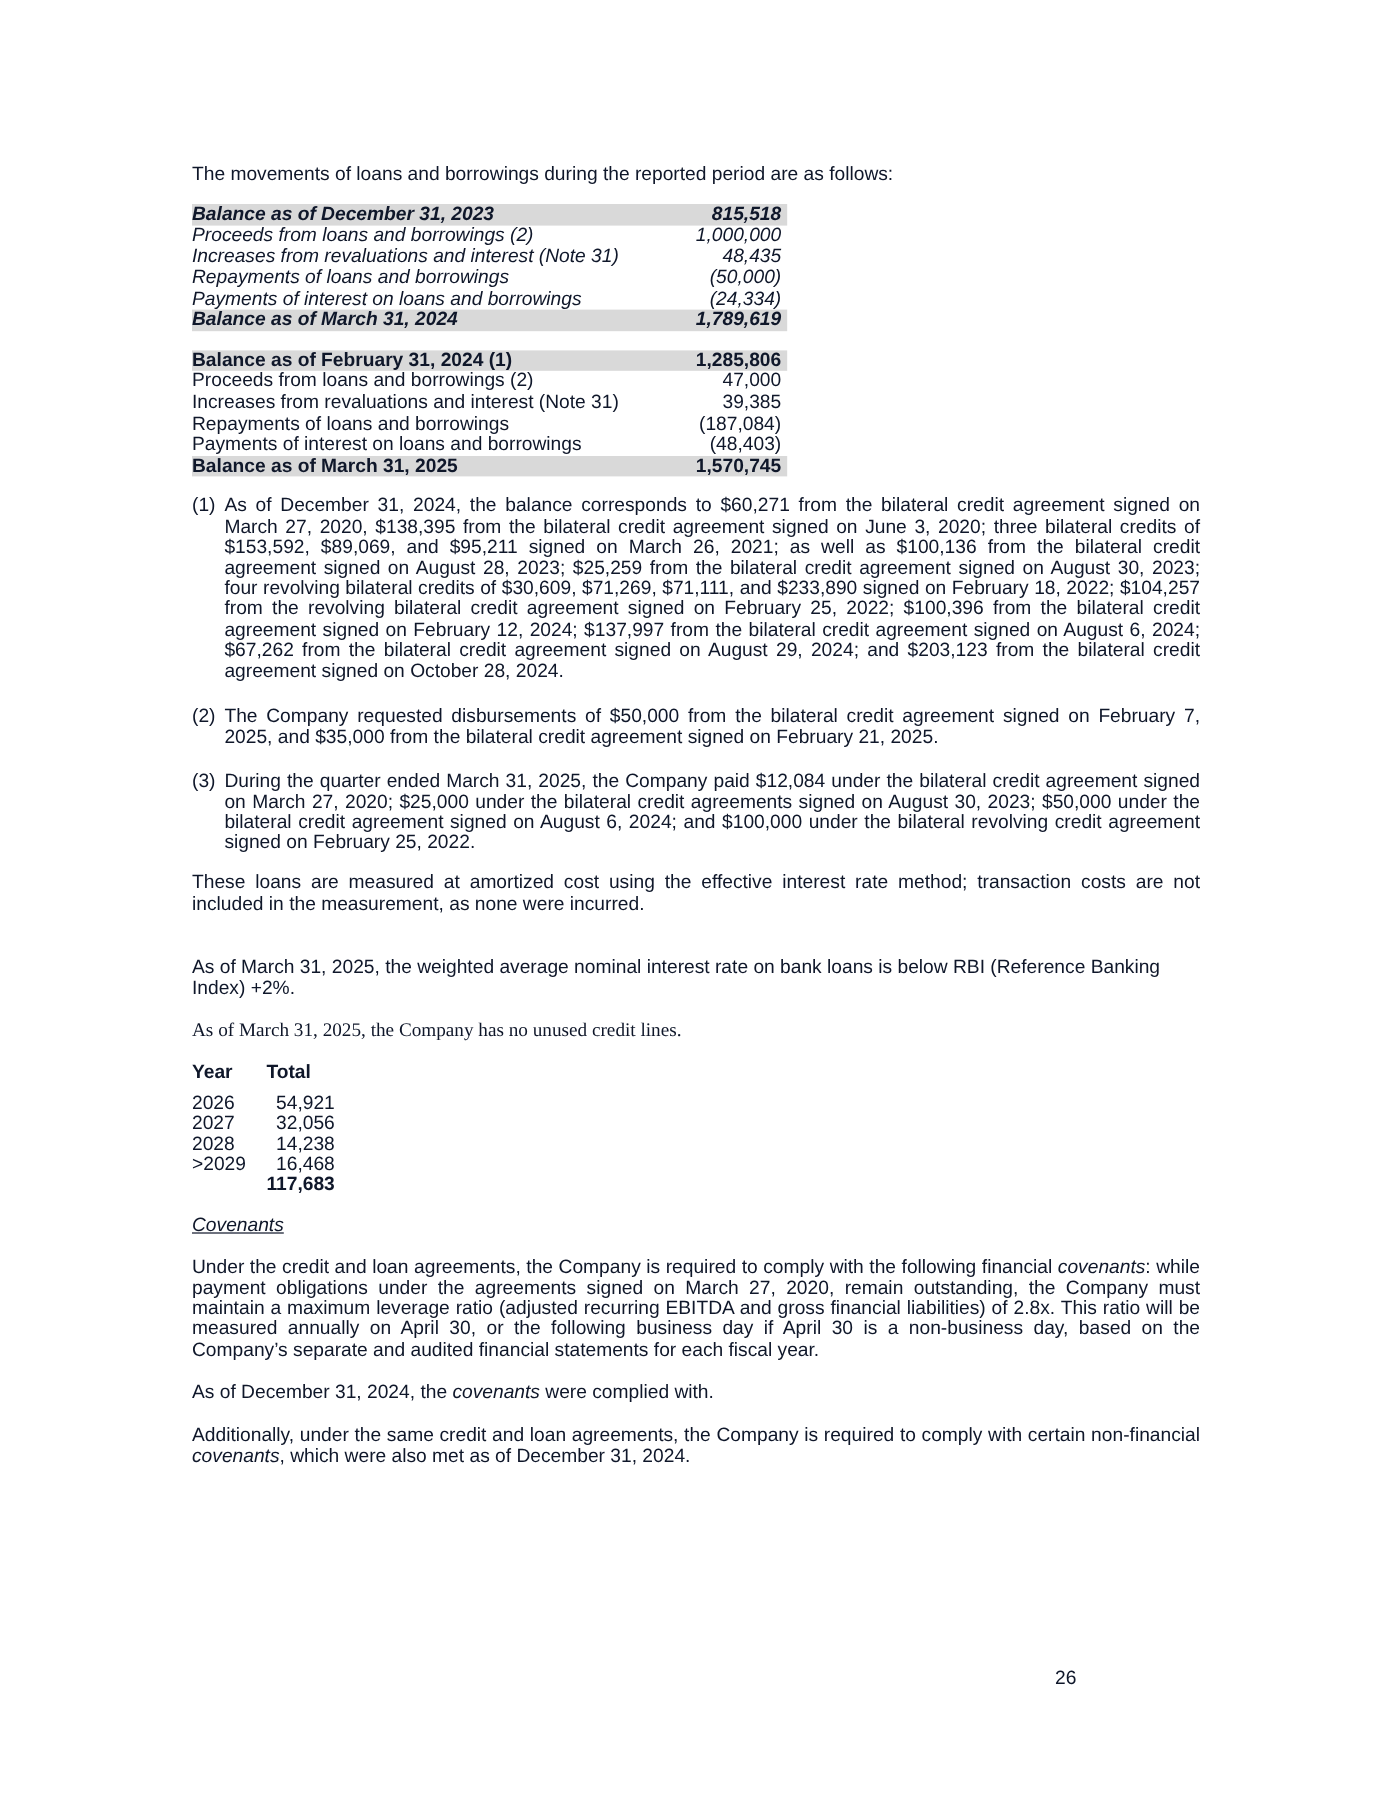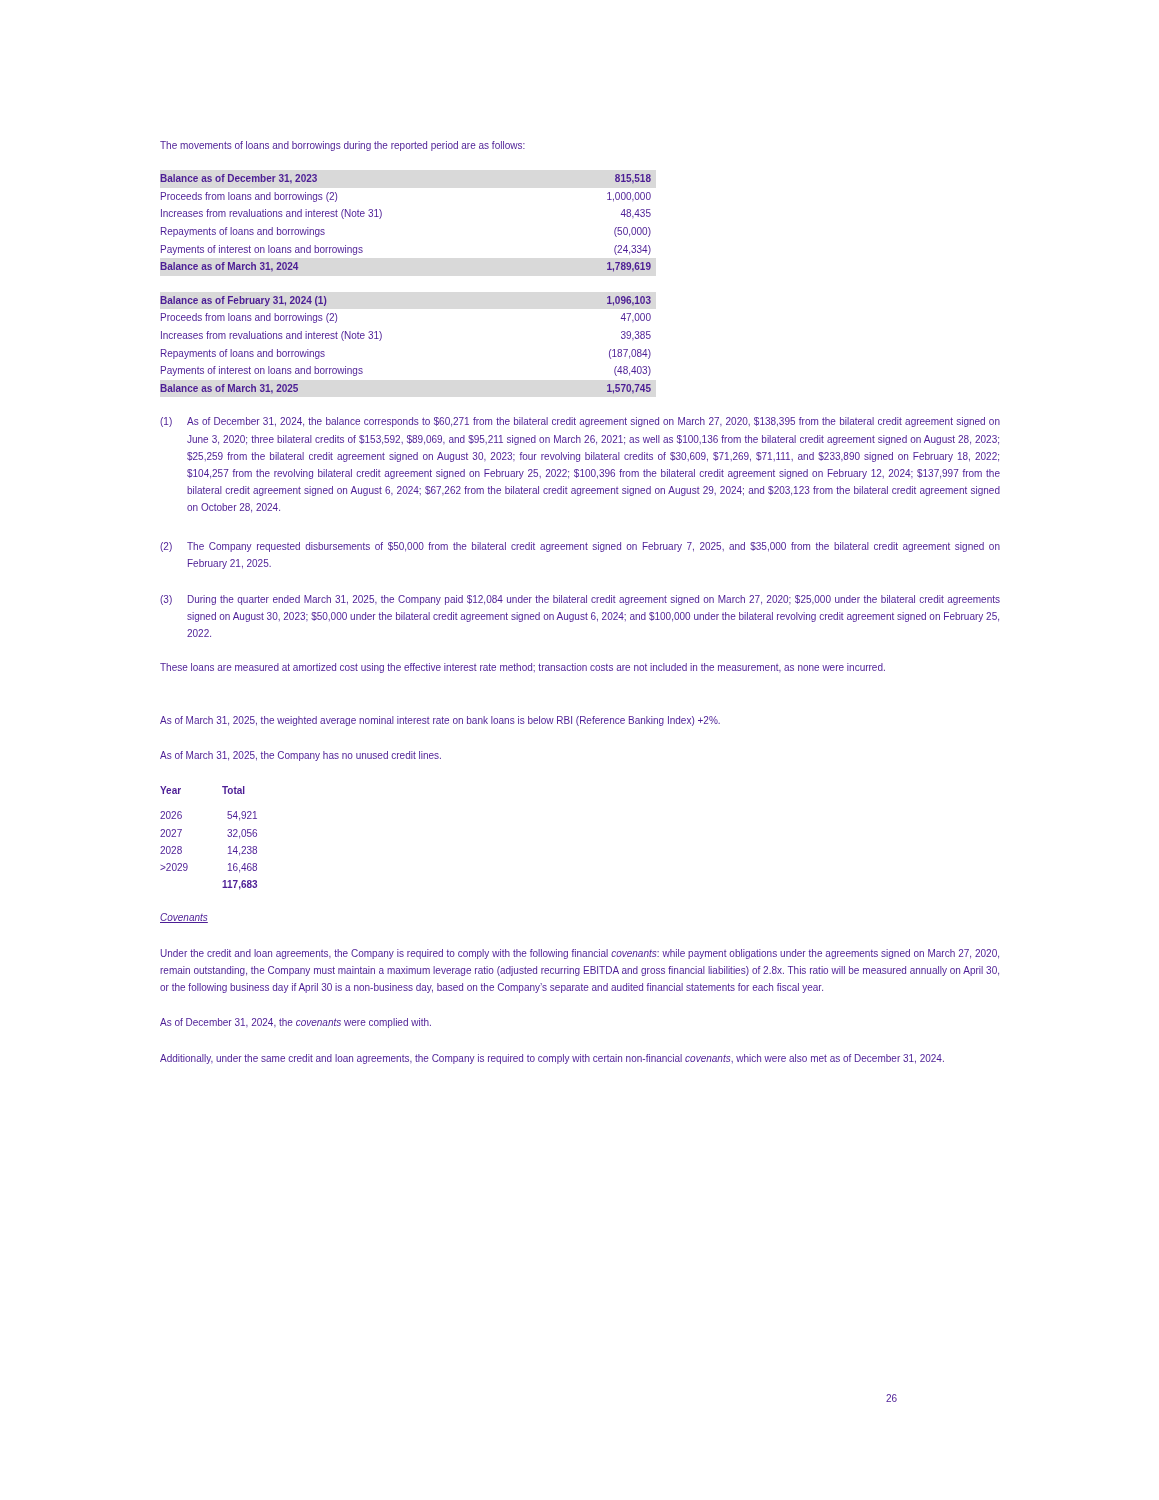--- a/index.html
+++ b/index.html
@@ -6,41 +6,41 @@
     margin: 0;
     padding: 0;
     background: #ffffff;
   }
   .page {
     position: relative;
     width: 1056px;
     height: 1500px;
     background: #ffffff;
     font-family: "Liberation Sans", "DejaVu Sans", sans-serif;
-    font-size: 10px;
-    color: #4c1d95;
+    font-size: 16px;
+    color: #0f172a;
     overflow: hidden;
   }
   .content {
     position: absolute;
     left: 160px;
     top: 137px;
     width: 840px;
   }
   .para {
     line-height: 17.2px;
     text-align: justify;
   }
   .para.single { text-align: left; }
 
   
   .mov-table {
     width: 496px;
   }
-  .mov-table.first { margin-top: 16px; }
+  .mov-table.first { margin-top: 16px; font-style: italic; }
   .mov-table.second { margin-top: 16px; }
   .mov-row {
     display: flex;
     justify-content: space-between;
     align-items: baseline;
     height: 17.6px;
     line-height: 17.6px;
   }
   .mov-row .lbl { white-space: nowrap; }
   .mov-row .val { white-space: nowrap; padding-right: 5px; padding-left: 36px; }
@@ -60,21 +60,21 @@
   .footnote .fn-text {
     flex: 1;
     text-align: justify;
   }
   .fn-1 { margin-top: 16px; }
   .fn-2 { margin-top: 21px; }
   .fn-3 { margin-top: 19px; }
 
   .p-amortized { margin-top: 16px; }
   .p-interest  { margin-top: 36px; }
-  .p-credit    { margin-top: 18px; }
+  .p-credit    { margin-top: 18px; font-family: Liberation Serif, serif; }
   .p-maturity  { margin-top: 16px; }
 
   
   .mat-table {
     margin-top: 18px;
     display: grid;
     grid-template-columns: 62px max-content;
     line-height: 17.2px;
   }
   .mat-header { font-weight: bold; }
@@ -140,21 +140,21 @@
       </div>
       <div class="mov-row balance">
         <span class="lbl">Balance as of March 31, 2024</span>
         <span class="val">1,789,619</span>
       </div>
     </div>
 
     <div class="mov-table second">
       <div class="mov-row balance">
         <span class="lbl">Balance as of February 31, 2024 (1)</span>
-        <span class="val">1,096,103</span>
+        <span class="val">1,285,806</span>
       </div>
       <div class="mov-row">
         <span class="lbl">Proceeds from loans and borrowings (2)</span>
         <span class="val">47,000</span>
       </div>
       <div class="mov-row">
         <span class="lbl">Increases from revaluations and interest (Note 31)</span>
         <span class="val">39,385</span>
       </div>
       <div class="mov-row">

